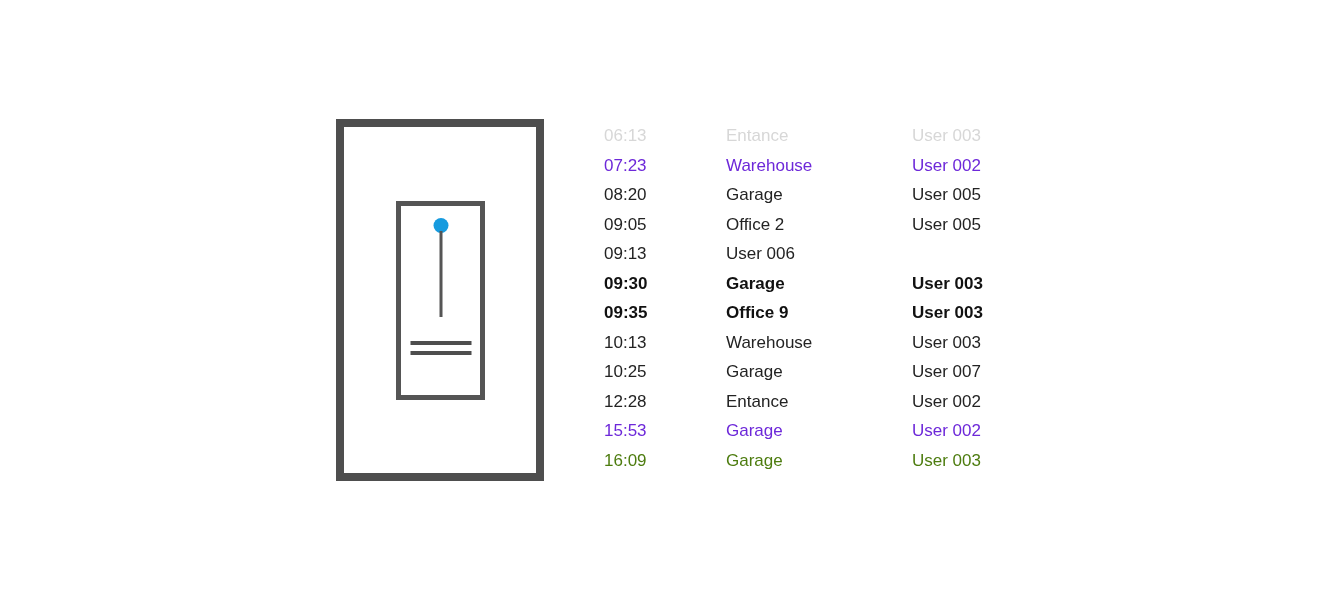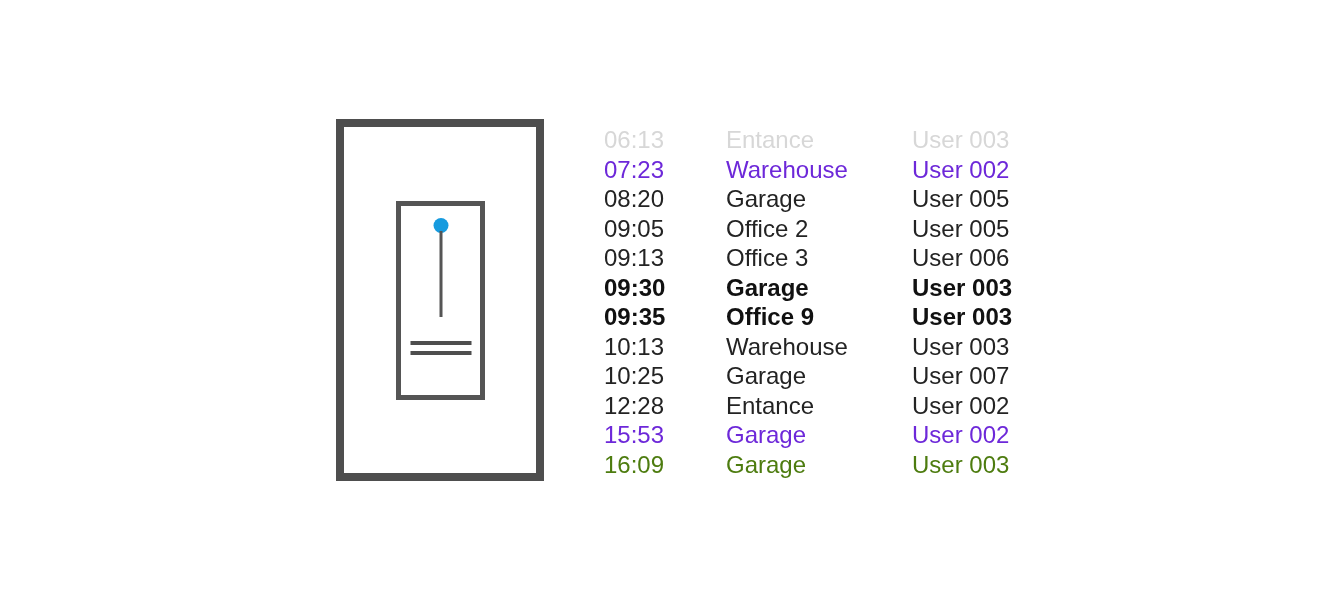--- a/index.html
+++ b/index.html
@@ -82,21 +82,21 @@
     position: absolute;
     left: 604px;
     top: 126px;
     width: 420px;
   }
 
   .log-row {
     display: flex;
     align-items: baseline;
     height: 29.5px;
-    font-size: 24px;
+    font-size: 17px;
     color: #232323;
     white-space: nowrap;
   }
 
   .log-time {
     width: 122px;
     flex: 0 0 122px;
   }
   .log-location {
     width: 186px;
@@ -147,21 +147,20 @@
   </div>
 
   <div class="log-row">
     <span class="log-time">09:05</span>
     <span class="log-location">Office 2</span>
     <span class="log-user">User 005</span>
   </div>
 
   <div class="log-row">
     <span class="log-time">09:13</span>
-    <span class="log-location">Office 3</span>
     <span class="log-user">User 006</span>
   </div>
 
   <div class="log-row emphasis">
     <span class="log-time">09:30</span>
     <span class="log-location">Garage</span>
     <span class="log-user">User 003</span>
   </div>
 
   <div class="log-row emphasis">

